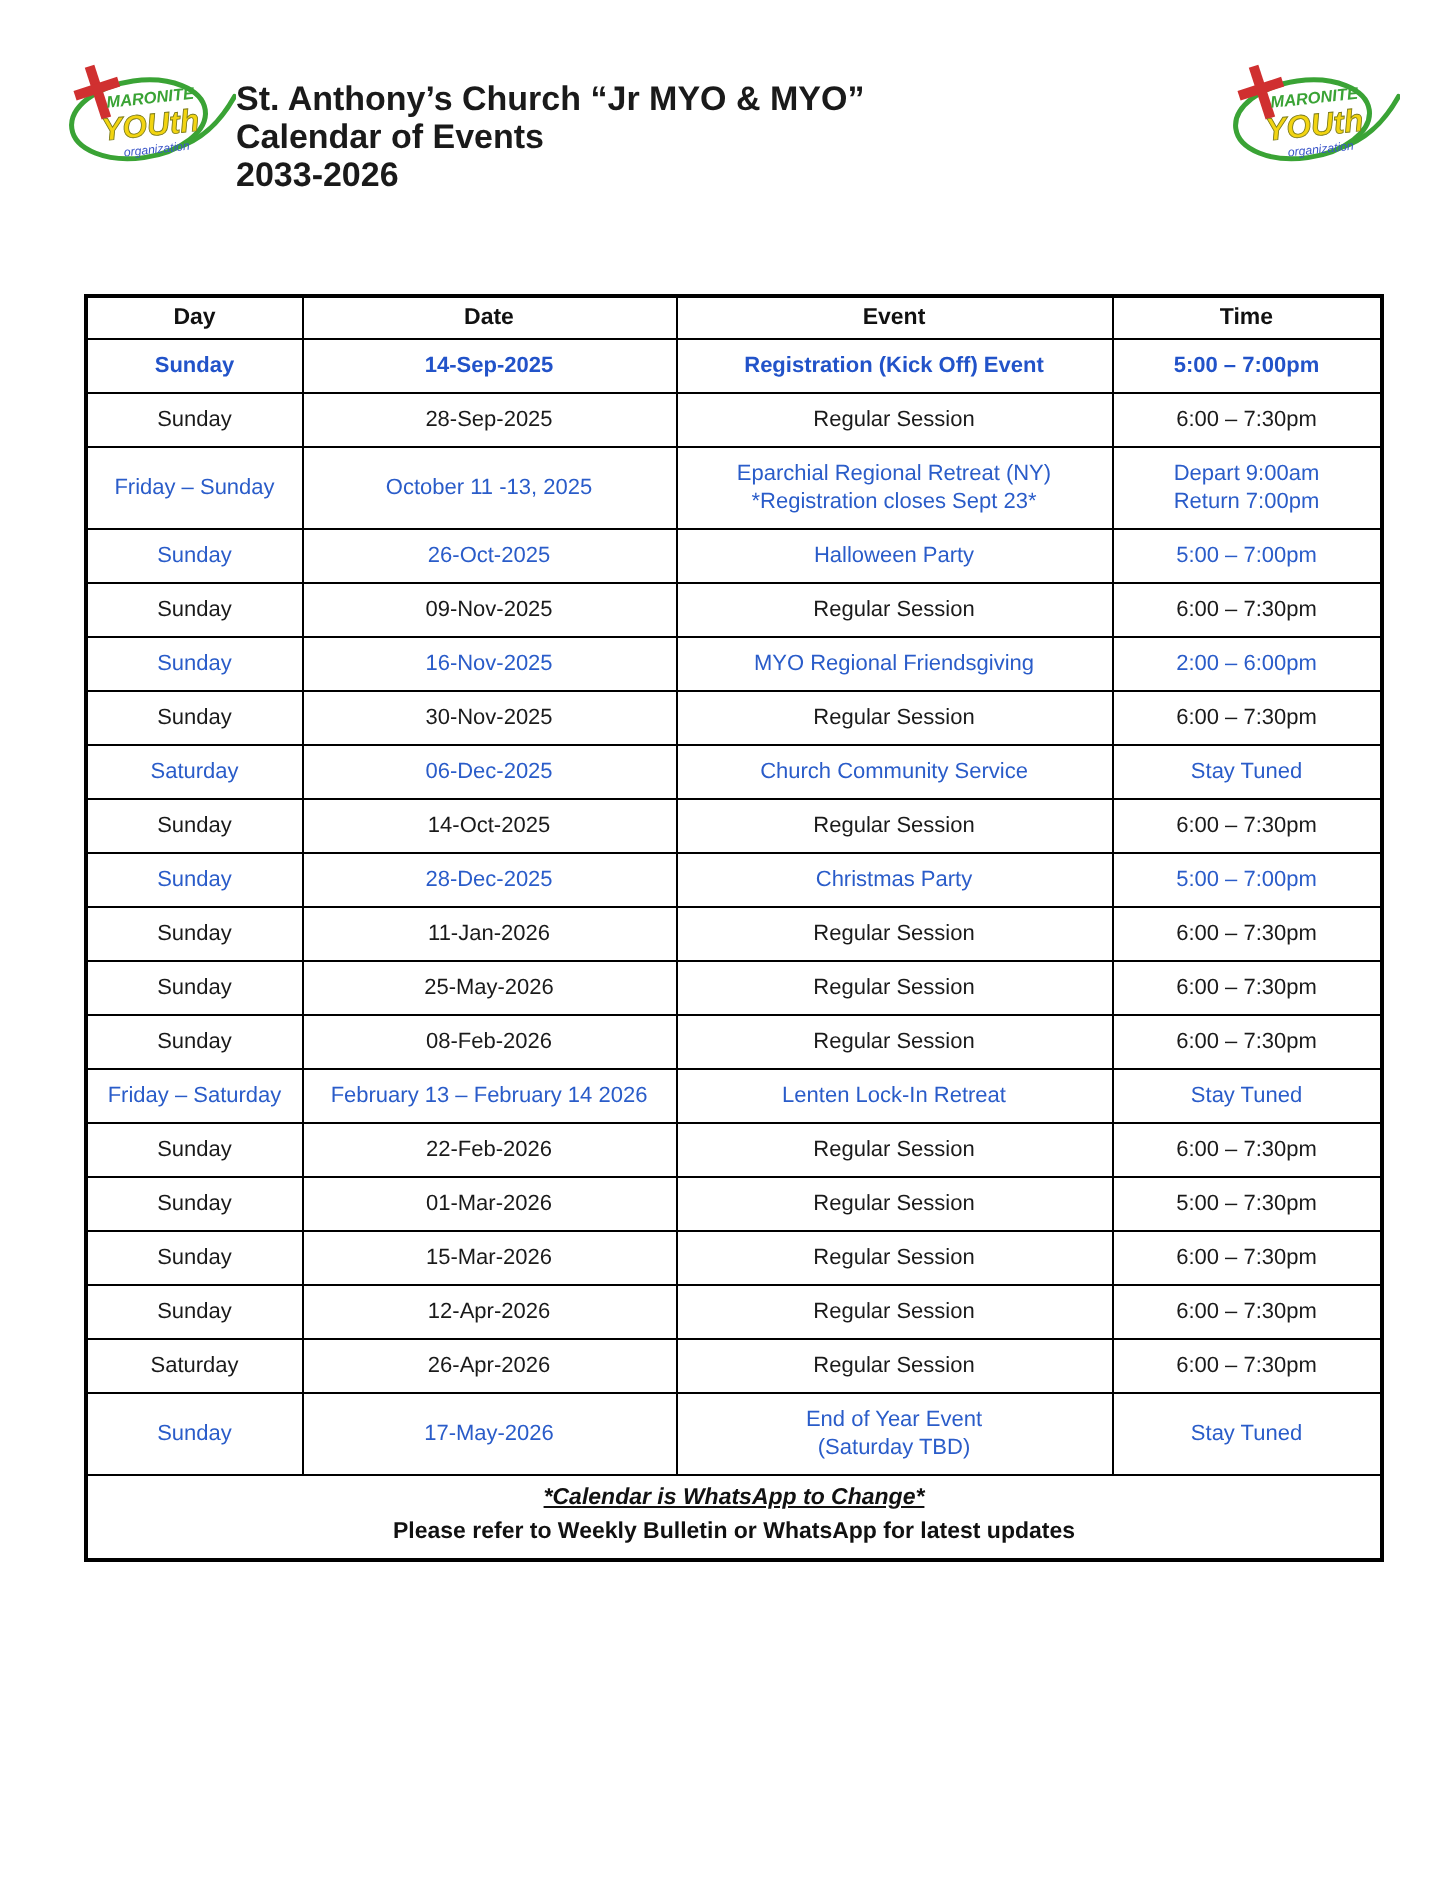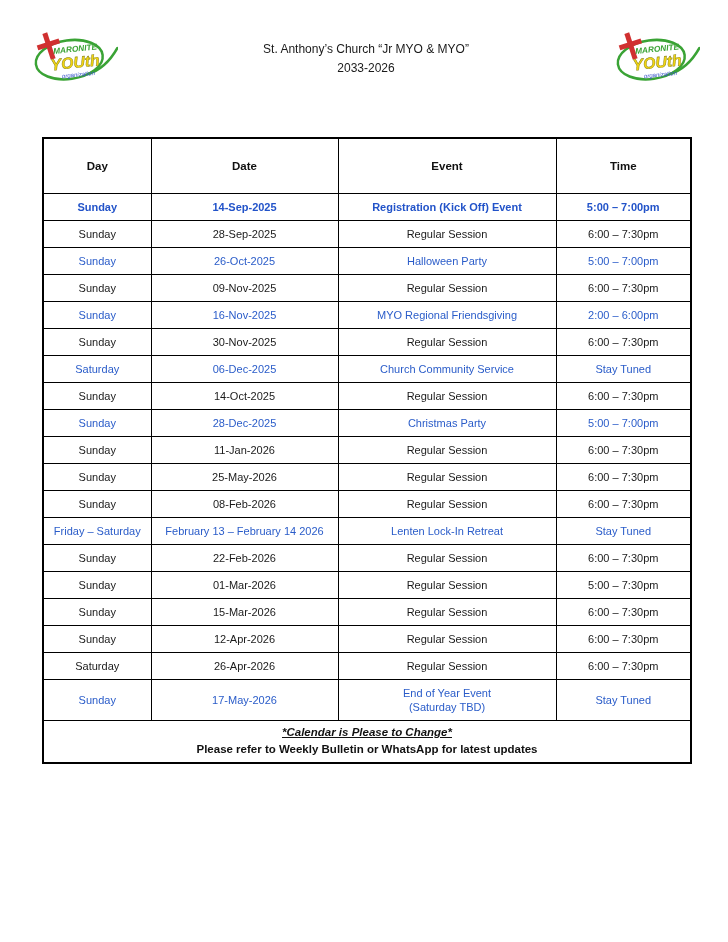--- a/index.html
+++ b/index.html
@@ -2,29 +2,29 @@
 <html><head>
 <meta charset="utf-8">
 <style>
   html,body{margin:0;padding:0;}
   body{
     width:728px;height:942px;background:#ffffff;position:relative;overflow:hidden;
     font-family:"Liberation Sans",sans-serif;color:#1a1a1a;
   }
   .header{display:flex;align-items:flex-start;justify-content:space-between;padding:28px 28px 0 32px;}
   .logo{flex:0 0 auto;}
-  .title-block{flex:1 1 auto;text-align:center;font-weight:400;font-size:12px;line-height:19px;padding-top:12px;}
+  .title-block{flex:1 1 auto;font-weight:700;font-size:17px;line-height:19px;padding-top:12px;}
   .events-table{
     border-collapse:collapse;table-layout:fixed;width:648px;margin:50px 0 0 42px;
     border:2px solid #000;
   }
   .events-table th,.events-table td{
     border:1.5px solid #000;text-align:center;vertical-align:middle;
   }
-  .events-table thead th{font-size:11.5px;font-weight:700;height:18px;padding:18px 3px;color:#111;}
+  .events-table thead th{font-size:11.5px;font-weight:700;height:18px;padding:1px 3px;color:#111;}
   .events-table tbody td{font-size:11px;line-height:14px;padding:6px 3px;}
   tr.black td{color:#1a1a1a;}
   tr.blue td{color:#2a5cc9;}
   tr.blue-bold td{color:#2253c9;font-weight:700;}
   .footer-row td{font-size:11.5px;font-weight:700;line-height:17px;padding:3px 3px 4px;color:#111;}
   .footer-line1{text-decoration:underline;font-style:italic;}
   .footer-line2{}
 </style>
 </head>
 <body>
@@ -38,20 +38,21 @@
       <rect x="20.5" y="6" width="7" height="38" fill="#d03030"></rect>
       <rect x="8" y="19" width="32" height="7" fill="#d03030"></rect>
     </g>
     <text x="30" y="36" font-size="11.5" font-weight="bold" font-style="italic" fill="#3aa335" transform="rotate(-6 30 36)">MARONITE</text>
     <text x="27" y="59" font-size="22" font-weight="bold" font-style="italic" fill="#f2d411" stroke="#7a7a1a" stroke-width="0.6" transform="rotate(-6 27 59)">YOUth</text>
     <text x="42" y="70" font-size="8.5" font-style="italic" fill="#3a55c8" transform="rotate(-6 42 70)">organization</text>
   </svg>
 
   <div class="title-block">
     <div>St. Anthony’s Church “Jr MYO &amp; MYO”</div>
+    <div>Calendar of Events</div>
     <div>2033-2026</div>
   </div>
 
   <svg class="logo" width="86" height="59" viewBox="0 0 120 82" aria-hidden="true">
     <ellipse cx="52" cy="44" rx="47" ry="27" fill="none" stroke="#3aa335" stroke-width="3.5" transform="rotate(-8 52 44)"></ellipse>
     <path d="M78,64 C 98,58 110,44 119,28" fill="none" stroke="#3aa335" stroke-width="3.5" stroke-linecap="round"></path>
     <g transform="rotate(-18 24 26)">
       <rect x="20.5" y="6" width="7" height="38" fill="#d03030"></rect>
       <rect x="8" y="19" width="32" height="7" fill="#d03030"></rect>
     </g>
@@ -101,20 +102,36 @@
         </td>
         <td>
           <div>Regular Session</div>
         </td>
         <td>
           <div>6:00 – 7:30pm</div>
         </td>
       </tr>
       <tr class="blue">
         <td>
+          <div>Friday – Sunday</div>
+        </td>
+        <td>
+          <div>October 11 -13, 2025</div>
+        </td>
+        <td>
+          <div>Eparchial Regional Retreat (NY)</div>
+          <div>*Registration closes Sept 23*</div>
+        </td>
+        <td>
+          <div>Depart 9:00am</div>
+          <div>Return 7:00pm</div>
+        </td>
+      </tr>
+      <tr class="blue">
+        <td>
           <div>Sunday</div>
         </td>
         <td>
           <div>26-Oct-2025</div>
         </td>
         <td>
           <div>Halloween Party</div>
         </td>
         <td>
           <div>5:00 – 7:00pm</div>
@@ -342,18 +359,18 @@
           <div>(Saturday TBD)</div>
         </td>
         <td>
           <div>Stay Tuned</div>
         </td>
       </tr>
     </tbody>
   <tfoot>
     <tr class="footer-row">
       <td colspan="4">
-        <div class="footer-line1">*Calendar is Please to Change*</div>
+        <div class="footer-line1">*Calendar is WhatsApp to Change*</div>
         <div class="footer-line2">Please refer to Weekly Bulletin or WhatsApp for latest updates</div>
       </td>
     </tr>
   </tfoot>
 </table>
 
 </body></html>

